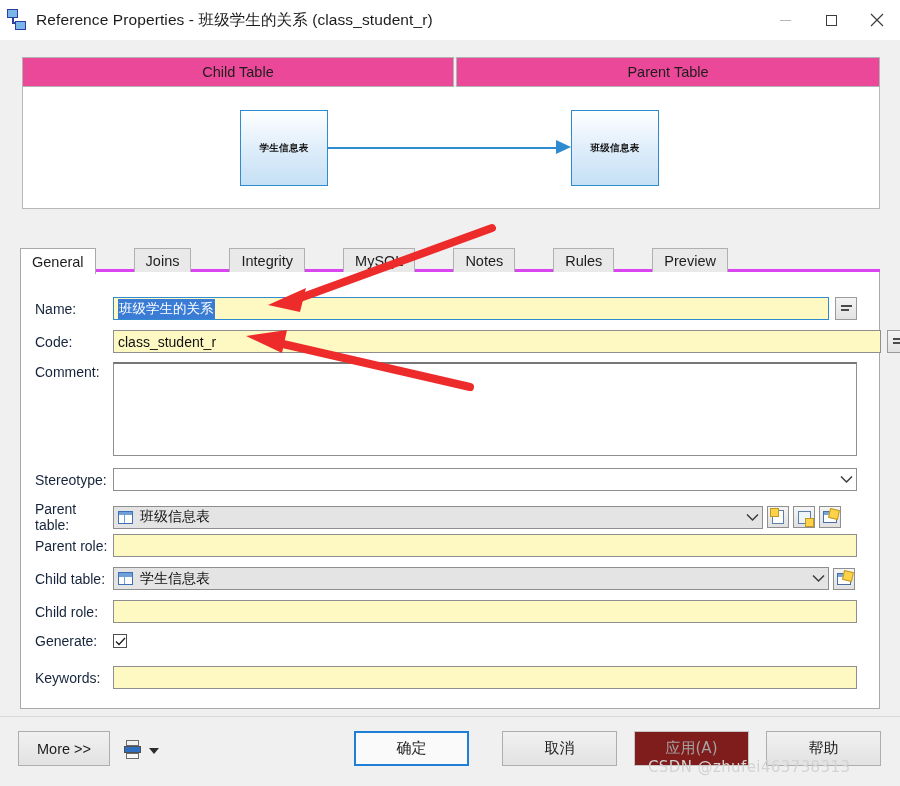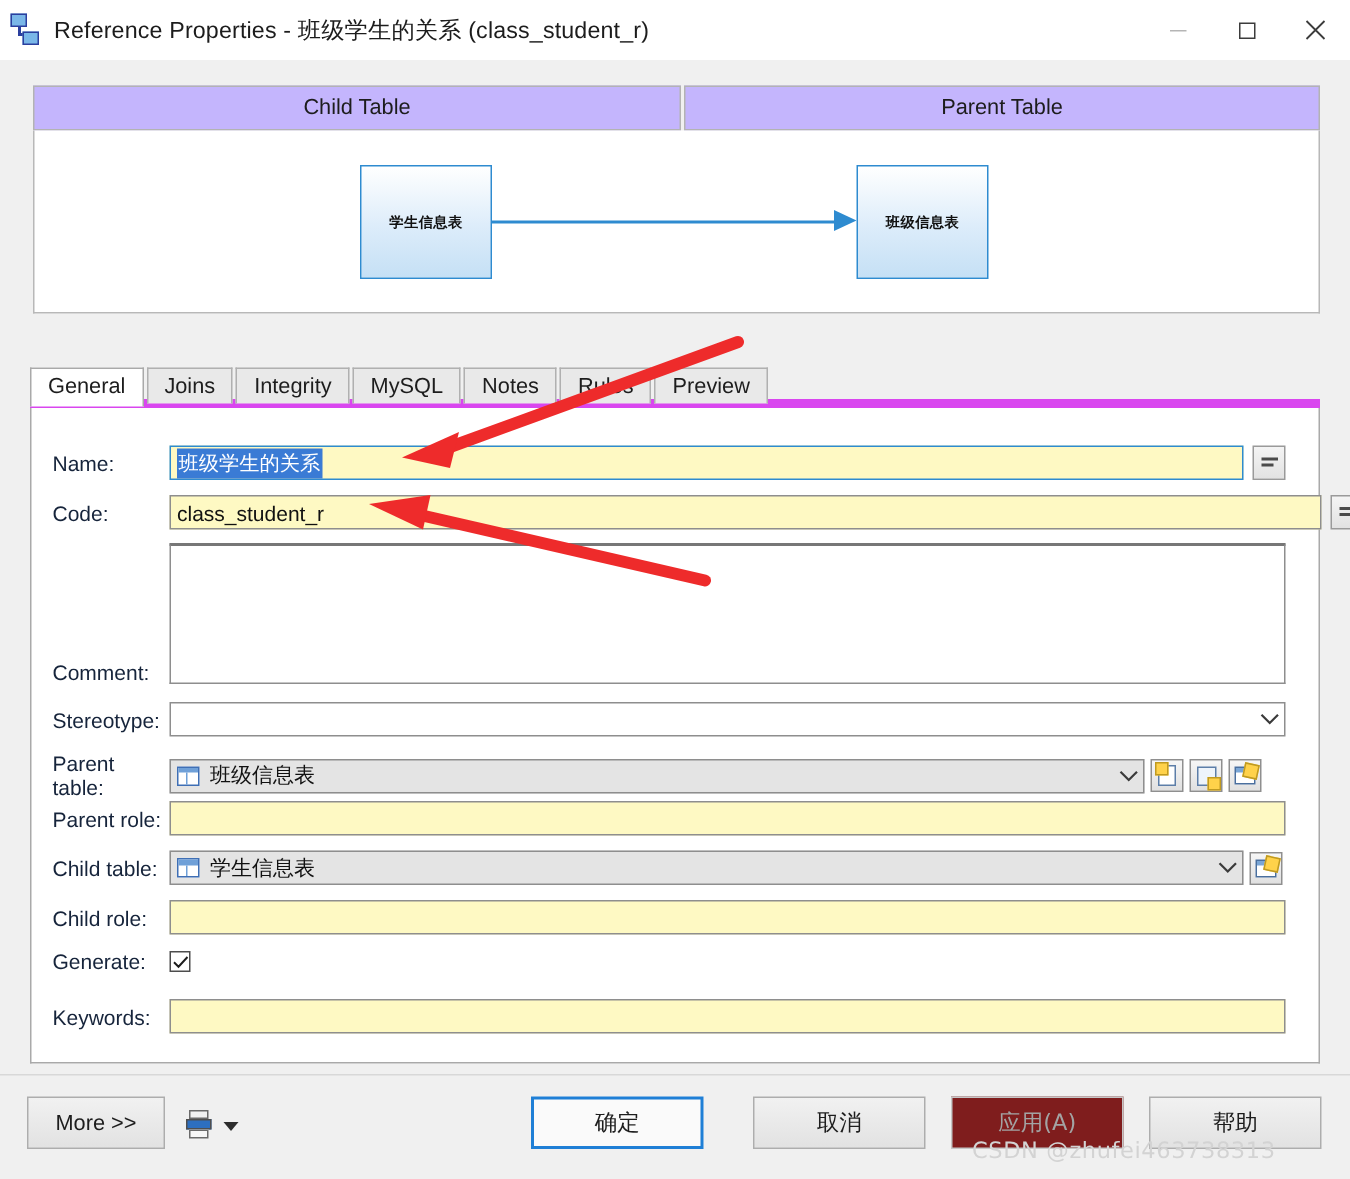--- a/index.html
+++ b/index.html
@@ -51,21 +51,21 @@
   .win-btn.min span { display:block; width:11px; height:1px; background:#b5b5b5; }
   .win-btn.max span { display:block; width:11px; height:11px; border:1.3px solid #3c3c3c; }
   .win-btn.close svg { display:block; }
 
   
   .preview-wrap {
     position: absolute; left: 22px; top: 57px; width: 858px; height: 152px;
   }
   .preview-headers { display: flex; height: 30px; }
   .prev-hdr {
-    height: 30px; background: #c4b5fd; border: 1px solid #b3b3b3;
+    height: 30px; background: #ec4899; border: 1px solid #b3b3b3;
     display: flex; align-items: center; justify-content: center;
     font-size: 14.5px; color: #1d1d1d;
   }
   .prev-hdr.child { width: 432px; }
   .prev-hdr.parent { width: 424px; margin-left: 2px; }
   .preview-canvas {
     position: relative; height: 122px; background: #ffffff;
     border: 1px solid #b8b8b8; border-top: none; overflow: hidden;
   }
   .tbl-box {
@@ -87,22 +87,23 @@
   .rel-arrow {
     position: absolute; left: 533px; top: 53px; width: 0; height: 0;
     border-left: 15px solid #2e8bd0;
     border-top: 7.5px solid transparent;
     border-bottom: 7.5px solid transparent;
   }
 
   
   .tabstrip {
     position: absolute; left: 20px; top: 248px; width: 860px; height: 25px;
-    display: flex; align-items: center;
-    border-bottom: 7px solid #d946ef;
+    display: flex; align-items: flex-start;
+    border-bottom: 4px solid #d946ef;
+    gap: 36px;
   }
   .tab {
     height: 24px; padding: 0 11px; margin-right: 2px;
     display: flex; align-items: center;
     font-size: 14.5px; color: #1d1d1d;
     background: #e9e9e9; border: 1px solid #b0b0b0; border-bottom: none;
   }
   .tab.active {
     background: #ffffff; height: 26px; border-color: #a9a9a9;
     position: relative; z-index: 3; margin-bottom: -1px;
@@ -327,21 +328,21 @@
     <div class="row" style="top:58px;">
       <div class="lbl">Code:</div>
       <div class="txt" style="width:768px;">
         <span>class_student_r</span>
       </div>
       <div class="eqbtn">
           <i></i>
         </div>
     </div>
 
-    <div class="row" style="top:90px; align-items:flex-end;">
+    <div class="row" style="top:90px; align-items:flex-start;">
       <div class="lbl" style="padding-top:2px;">Comment:</div>
       <div class="area" style="width:744px; height:94px;">
         <span></span>
       </div>
     </div>
 
     <div class="row" style="top:196px;">
       <div class="lbl">Stereotype:</div>
       <div class="combo" style="width:744px;">
         <span></span>

